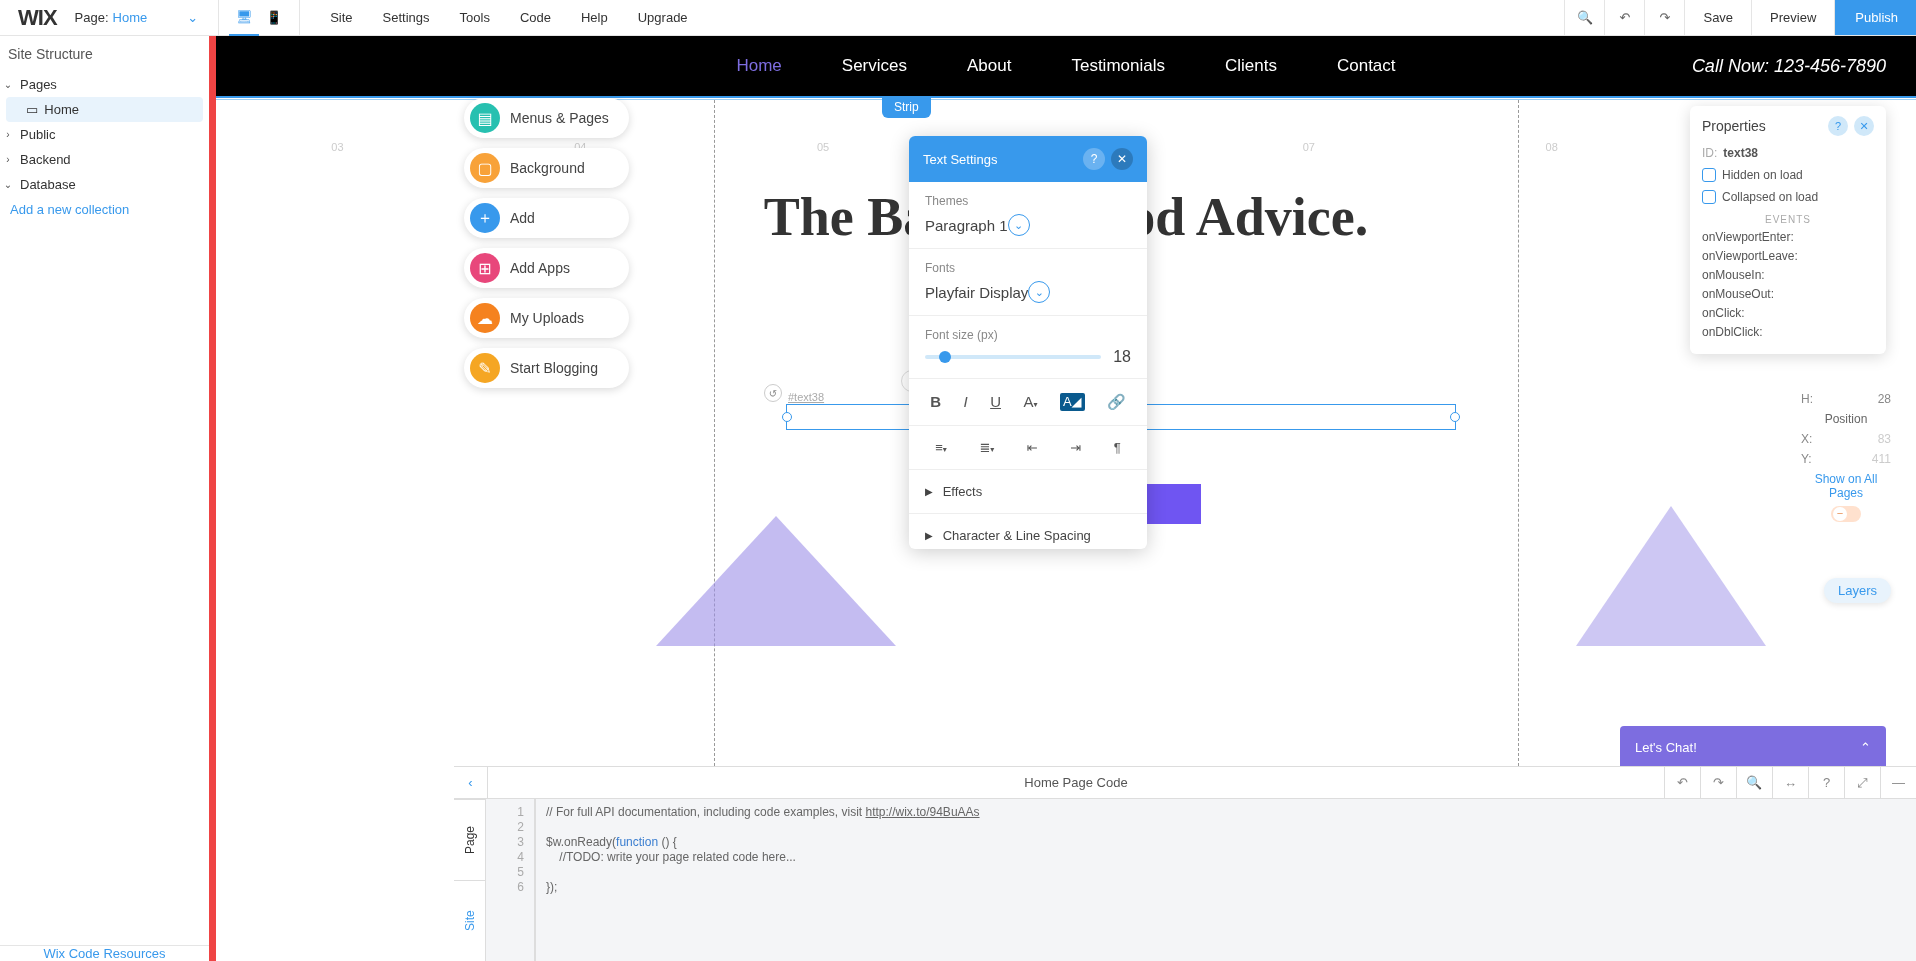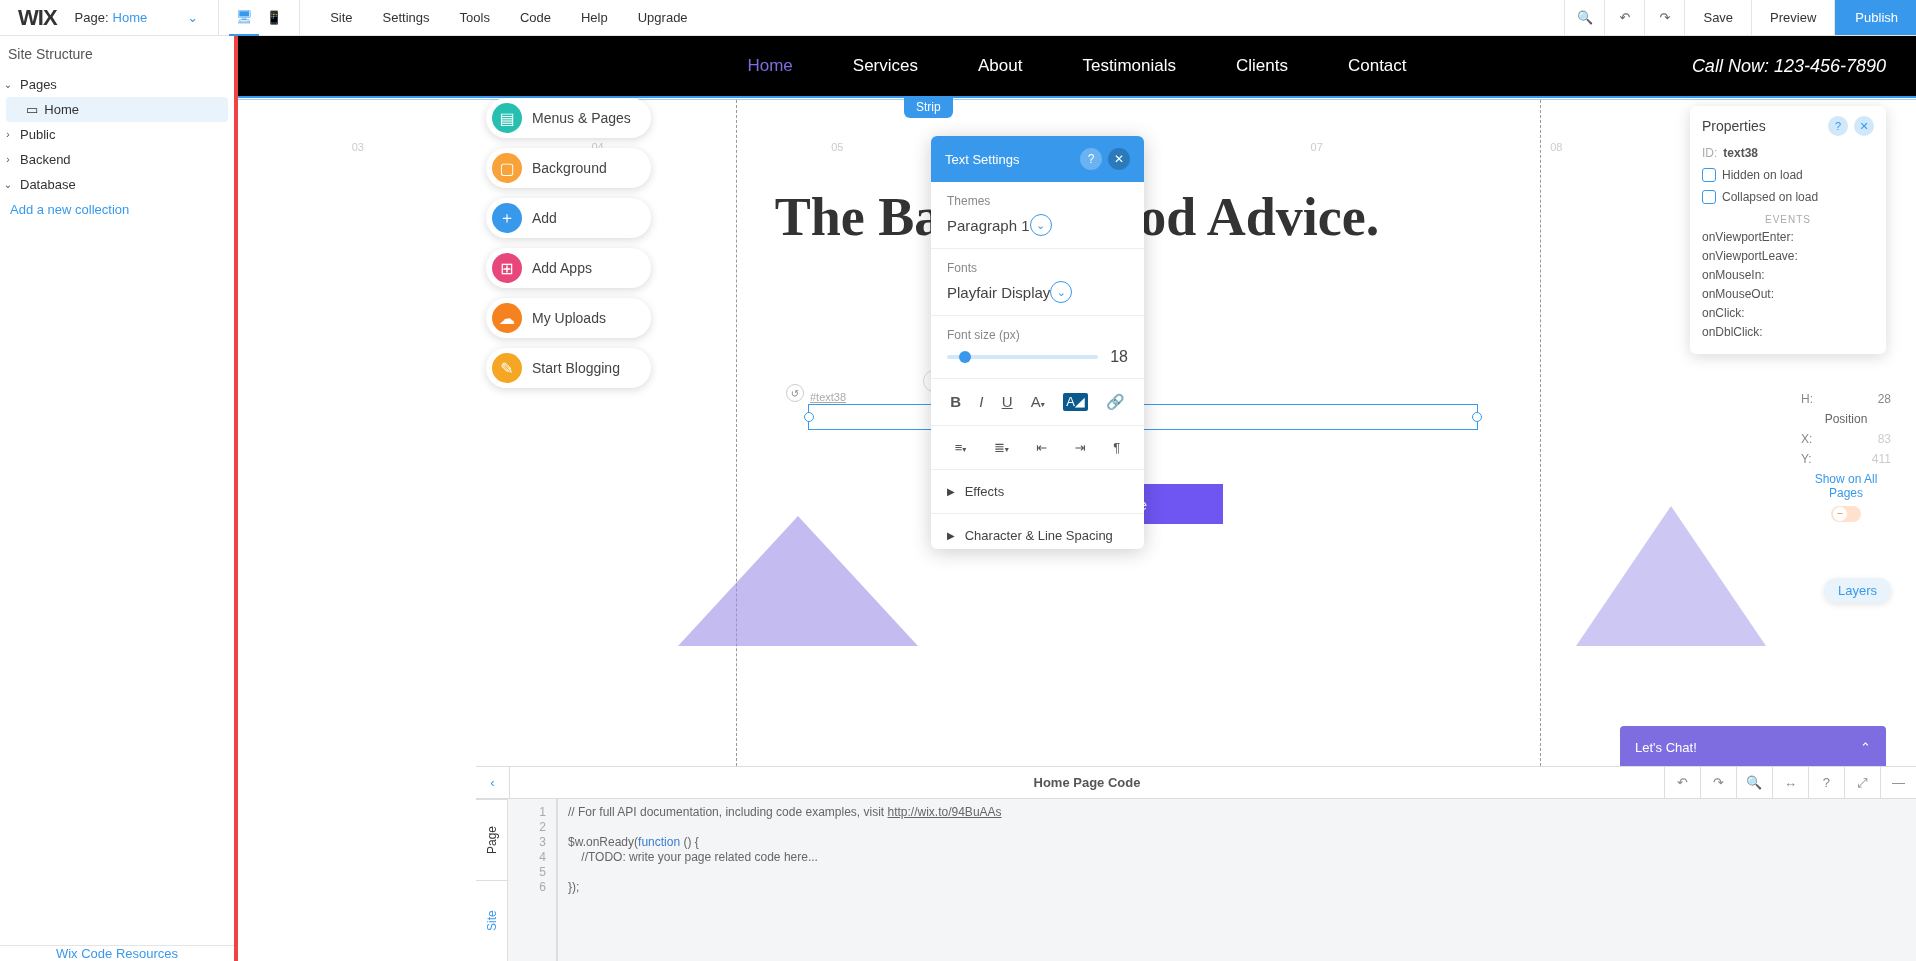--- a/index.html
+++ b/index.html
@@ -14,21 +14,21 @@
 .device-tab { width: 30px; height: 36px; display: flex; align-items: center; justify-content: center; color: #666; }
 .device-tab.active { border-bottom: 2px solid #3899ec; color: #3899ec; }
 .menu-items { display: flex; gap: 30px; padding: 0 30px; color: #333; }
 .menu-items span { cursor: pointer; }
 .top-right { margin-left: auto; display: flex; align-items: center; height: 100%; }
 .top-btn { padding: 0 18px; height: 100%; display: flex; align-items: center; border-left: 1px solid #e5e5e5; cursor: pointer; }
 .top-btn.publish { background: #3899ec; color: #fff; font-weight: 500; padding-left: 20px; }
 .icon-btn-top { width: 40px; height: 100%; display: flex; align-items: center; justify-content: center; border-left: 1px solid #e5e5e5; color: #666; }
 
 .main-area { display: flex; height: calc(100vh - 36px); }
-.left-panel { width: 238px; border-right: 4px solid #ef4444; background: #fff; display: flex; flex-direction: column; }
+.left-panel { width: 216px; border-right: 7px solid #ef4444; background: #fff; display: flex; flex-direction: column; }
 .left-panel-title { padding: 10px 8px; font-size: 14px; color: #555; }
 .tree-item { padding: 5px 8px 5px 2px; display: flex; align-items: center; gap: 6px; cursor: pointer; }
 .tree-item .arrow { width: 12px; text-align: center; color: #555; font-size: 10px; }
 .tree-item.child { padding-left: 20px; background: #e8f3fc; border-radius: 4px; margin: 0 6px; }
 .add-collection { color: #3899ec; padding: 5px 10px; cursor: pointer; }
 .left-panel-footer { margin-top: auto; text-align: center; color: #3899ec; border-top: 1px solid #e5e5e5; }
 
 .canvas-area { flex: 1; position: relative; background: #fff; overflow: hidden; }
 .site-header { height: 60px; background: #000; display: flex; align-items: center; color: #fff; font-family: 'Playfair Display', Georgia, serif; justify-content: flex-end; padding-right: 30px; }
 .site-nav { display: flex; gap: 60px; position: absolute; left: 50%; transform: translateX(-50%); }
@@ -59,21 +59,21 @@
 .tool-buttons { position: absolute; left: 248px; top: 62px; display: flex; flex-direction: column; gap: 10px; }
 .tool-btn { width: 165px; height: 40px; background: #fff; border-radius: 20px; display: flex; align-items: center; padding-left: 6px; box-shadow: 0 2px 8px rgba(0,0,0,0.15); cursor: pointer; gap: 10px; font-size: 14px; color: #444; }
 .tool-btn .ticon { width: 30px; height: 30px; border-radius: 50%; display: flex; align-items: center; justify-content: center; color: #fff; font-size: 16px; }
 .tool-btn.menus .ticon { background: #27c0b0; }
 .tool-btn.background .ticon { background: #f8a239; }
 .tool-btn.add .ticon { background: #3899ec; }
 .tool-btn.apps .ticon { background: #e8477b; }
 .tool-btn.uploads .ticon { background: #f5821f; }
 .tool-btn.blog .ticon { background: #f5a623; }
 
-.text-settings-panel { position: absolute; left: 693px; top: 100px; width: 213px; background: #fff; border-radius: 6px; box-shadow: 0 3px 20px rgba(0,0,0,0.2); overflow: hidden; }
+.text-settings-panel { position: absolute; left: 693px; top: 100px; width: 238px; background: #fff; border-radius: 6px; box-shadow: 0 3px 20px rgba(0,0,0,0.2); overflow: hidden; }
 .ts-header { background: #3899ec; color: #fff; padding: 12px 14px; display: flex; align-items: center; }
 .ts-circle { width: 22px; height: 22px; border-radius: 50%; background: rgba(255,255,255,0.25); display: flex; align-items: center; justify-content: center; margin-left: 6px; cursor: pointer; font-size: 12px; }
 .ts-section { padding: 12px 16px; border-bottom: 1px solid #eee; }
 .ts-label { color: #888; font-size: 12px; margin-bottom: 6px; }
 .ts-value-row { display: flex; align-items: center; }
 .ts-value { font-size: 15px; color: #444; }
 .circle-chev { width: 22px; height: 22px; border: 1px solid #3899ec; border-radius: 50%; color: #3899ec; display: flex; align-items: center; justify-content: center; font-size: 11px; }
 .slider-row { display: flex; align-items: center; gap: 12px; }
 .slider { flex: 1; height: 4px; background: #d0e8f9; border-radius: 2px; position: relative; }
 .slider .thumb { position: absolute; left: 8%; top: -4px; width: 12px; height: 12px; border-radius: 50%; background: #3899ec; }
@@ -96,21 +96,21 @@
 .right-inspector { position: absolute; right: 25px; top: 350px; width: 90px; font-size: 12px; color: #888; }
 .insp-row { display: flex; justify-content: space-between; margin: 6px 0; }
 .insp-title { text-align: center; color: #666; margin: 6px 0; }
 .toggle { width: 30px; height: 16px; background: #ffe1ce; border-radius: 10px; position: relative; margin: 4px auto; }
 .toggle::after { content: '−'; position: absolute; left: 2px; top: 1px; width: 14px; height: 14px; background: #fff; border-radius: 50%; text-align: center; line-height: 13px; color: #e89057; font-size: 11px; }
 .layers-pill { position: absolute; right: 25px; top: 542px; background: #e8f3fc; color: #3899ec; padding: 5px 14px; border-radius: 14px; box-shadow: 0 2px 6px rgba(0,0,0,0.1); font-size: 13px; }
 
 .code-panel { position: absolute; left: 238px; right: 0; bottom: 0; height: 195px; background: #f4f5f7; border-top: 1px solid #ddd; }
 .code-header { height: 32px; background: #fff; border-bottom: 1px solid #ddd; display: flex; align-items: center; }
 .code-back { width: 34px; text-align: center; color: #3899ec; border-right: 1px solid #ddd; height: 100%; display: flex; align-items: center; justify-content: center; }
-.code-title { margin: 0 auto; color: #555; font-weight: bold; }
+.code-title { margin: 0 auto; color: #555; }
 .code-header-right { display: flex; height: 100%; }
 .code-header-right span { width: 36px; border-left: 1px solid #ddd; display: flex; align-items: center; justify-content: center; color: #888; font-size: 13px; }
 .code-body { display: flex; height: calc(100% - 32px); }
 .code-tabs { width: 32px; background: #fff; border-right: 1px solid #ddd; display: flex; flex-direction: column; }
 .code-tab { flex: 1; display: flex; align-items: center; justify-content: center; writing-mode: vertical-rl; transform: rotate(180deg); color: #888; font-size: 12px; border-bottom: 1px solid #ddd; }
 .code-tab.active { color: #333; }
 .code-tab.site-tab { color: #3899ec; }
 .gutter { width: 50px; background: #f4f5f7; padding-top: 6px; text-align: right; padding-right: 10px; border-right: 2px solid #ddd; font-family: monospace; color: #aaa; font-size: 12px; line-height: 15px; }
 .code-content { flex: 1; padding: 6px 10px; font-family: monospace; font-size: 12px; line-height: 15px; color: #666; white-space: pre; }
 .code-content .kw { color: #3b7ed0; }

